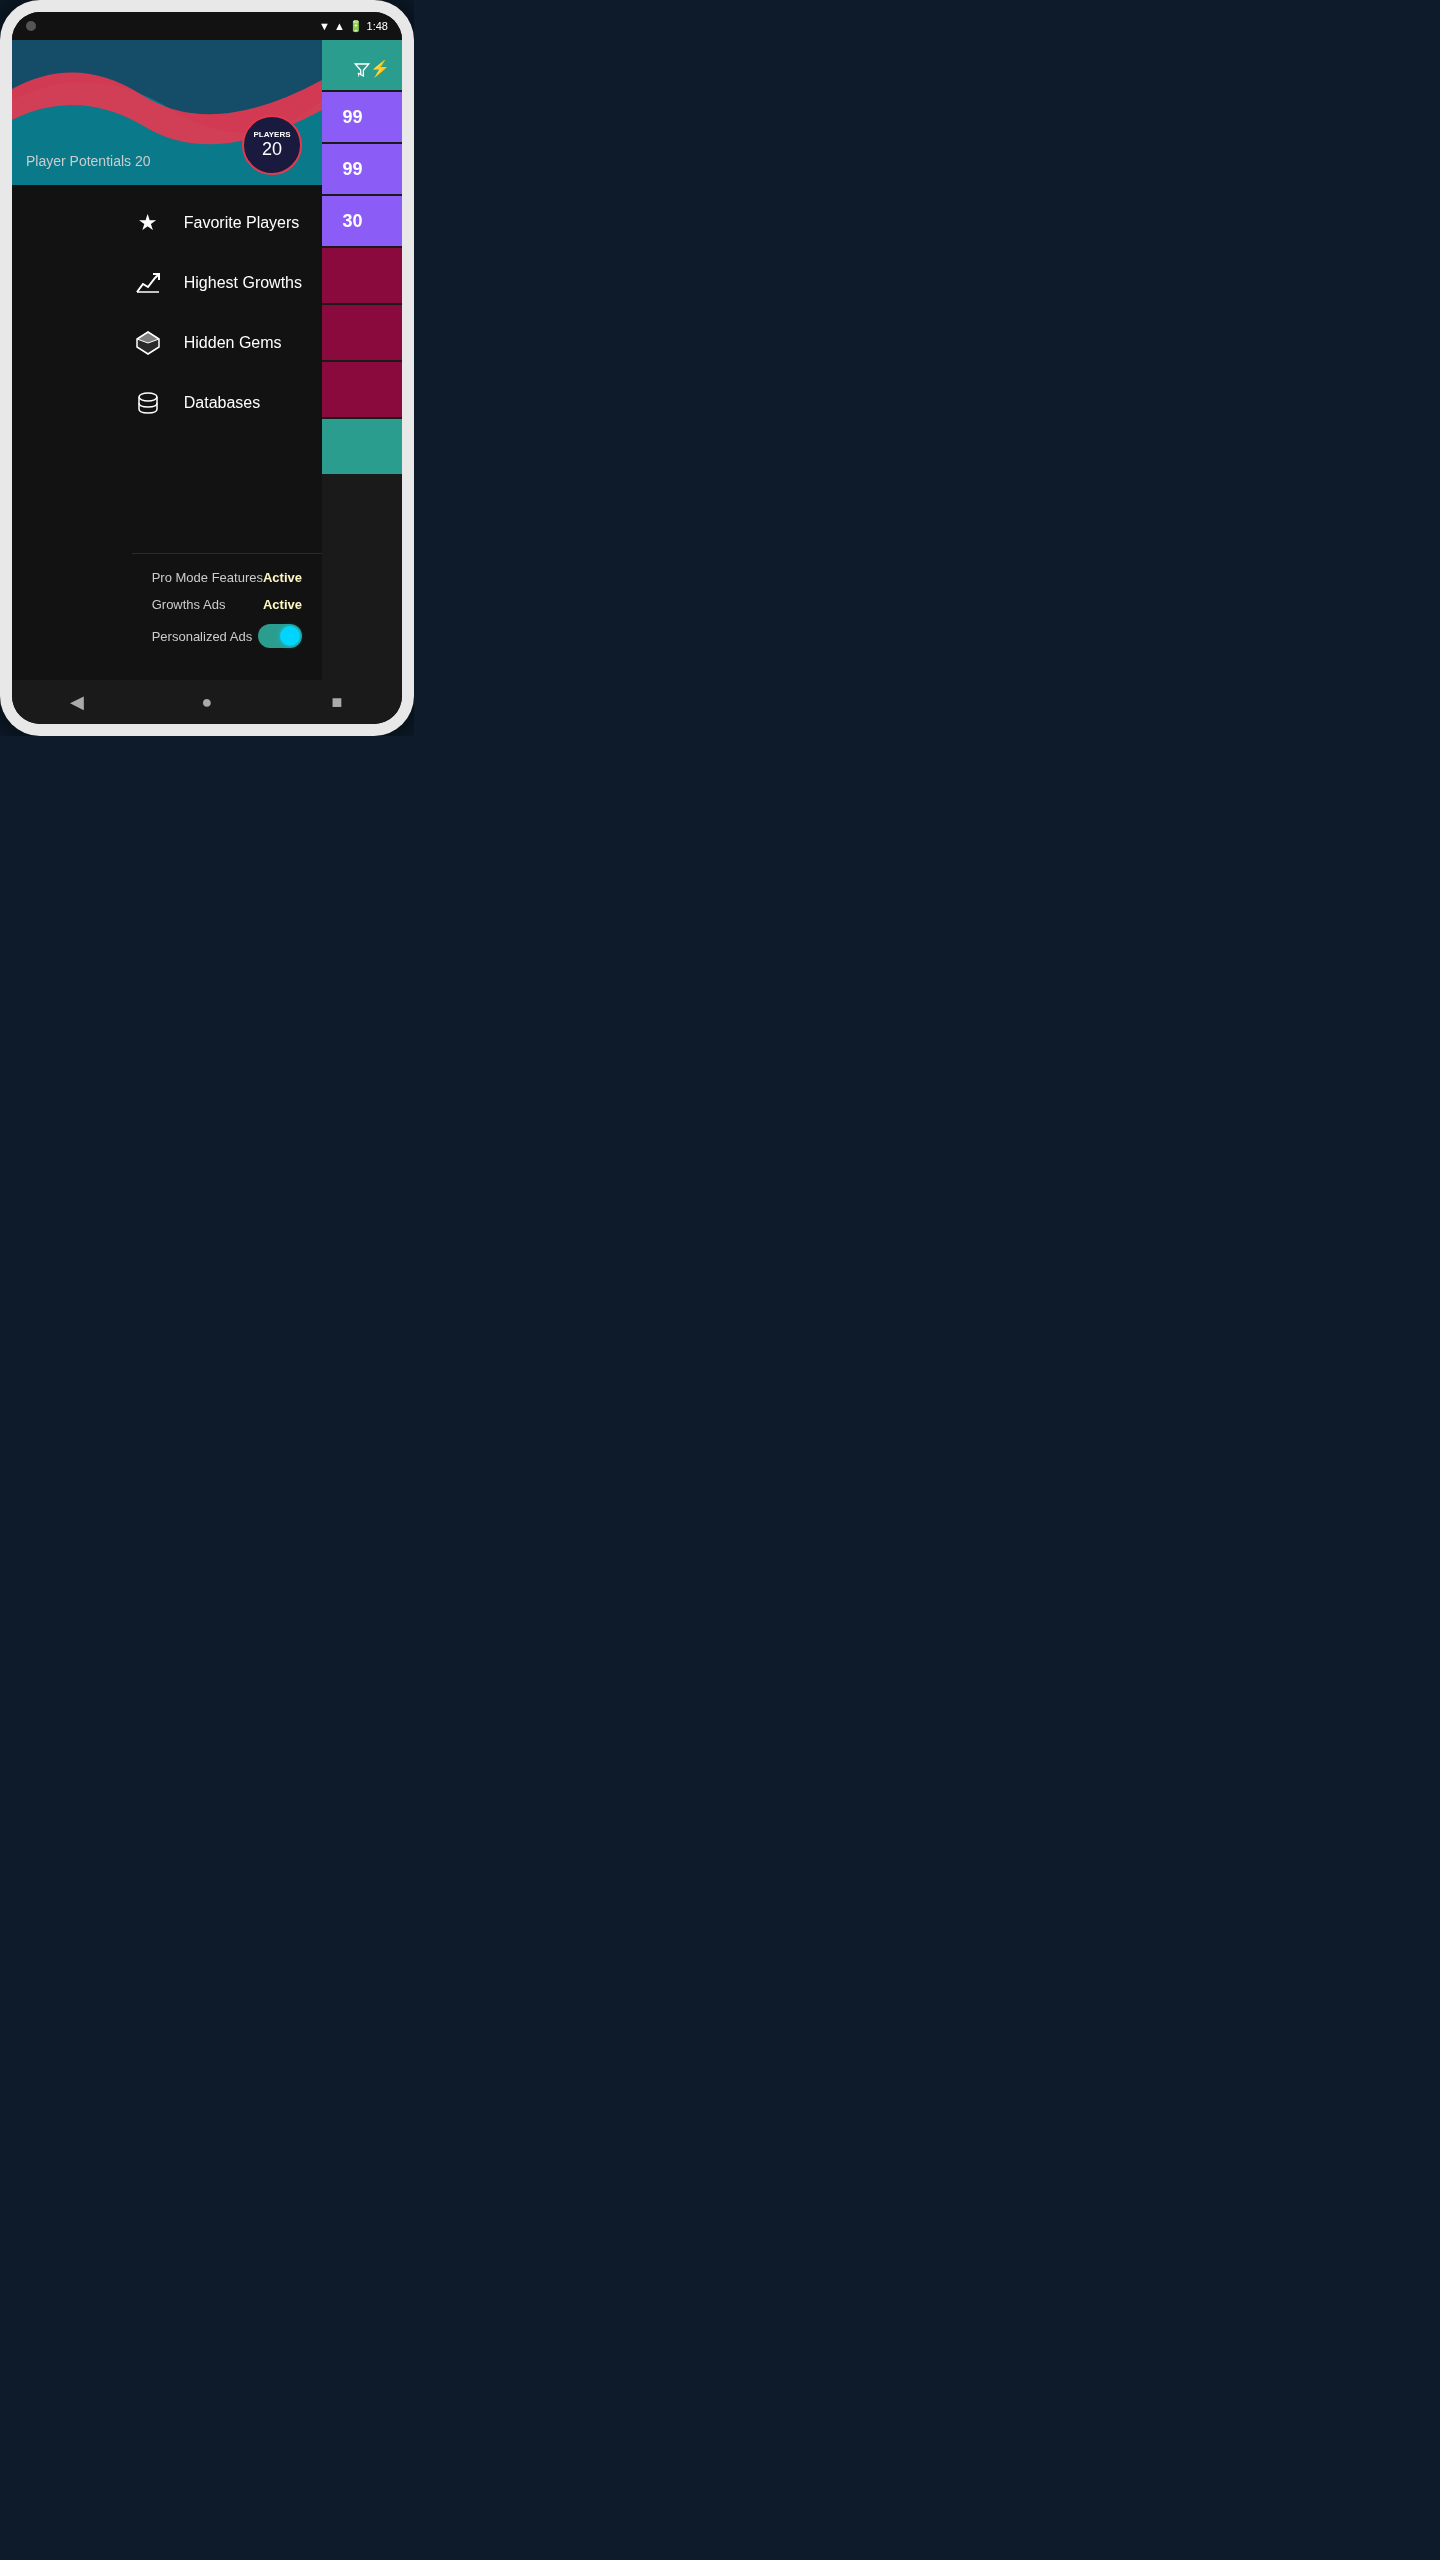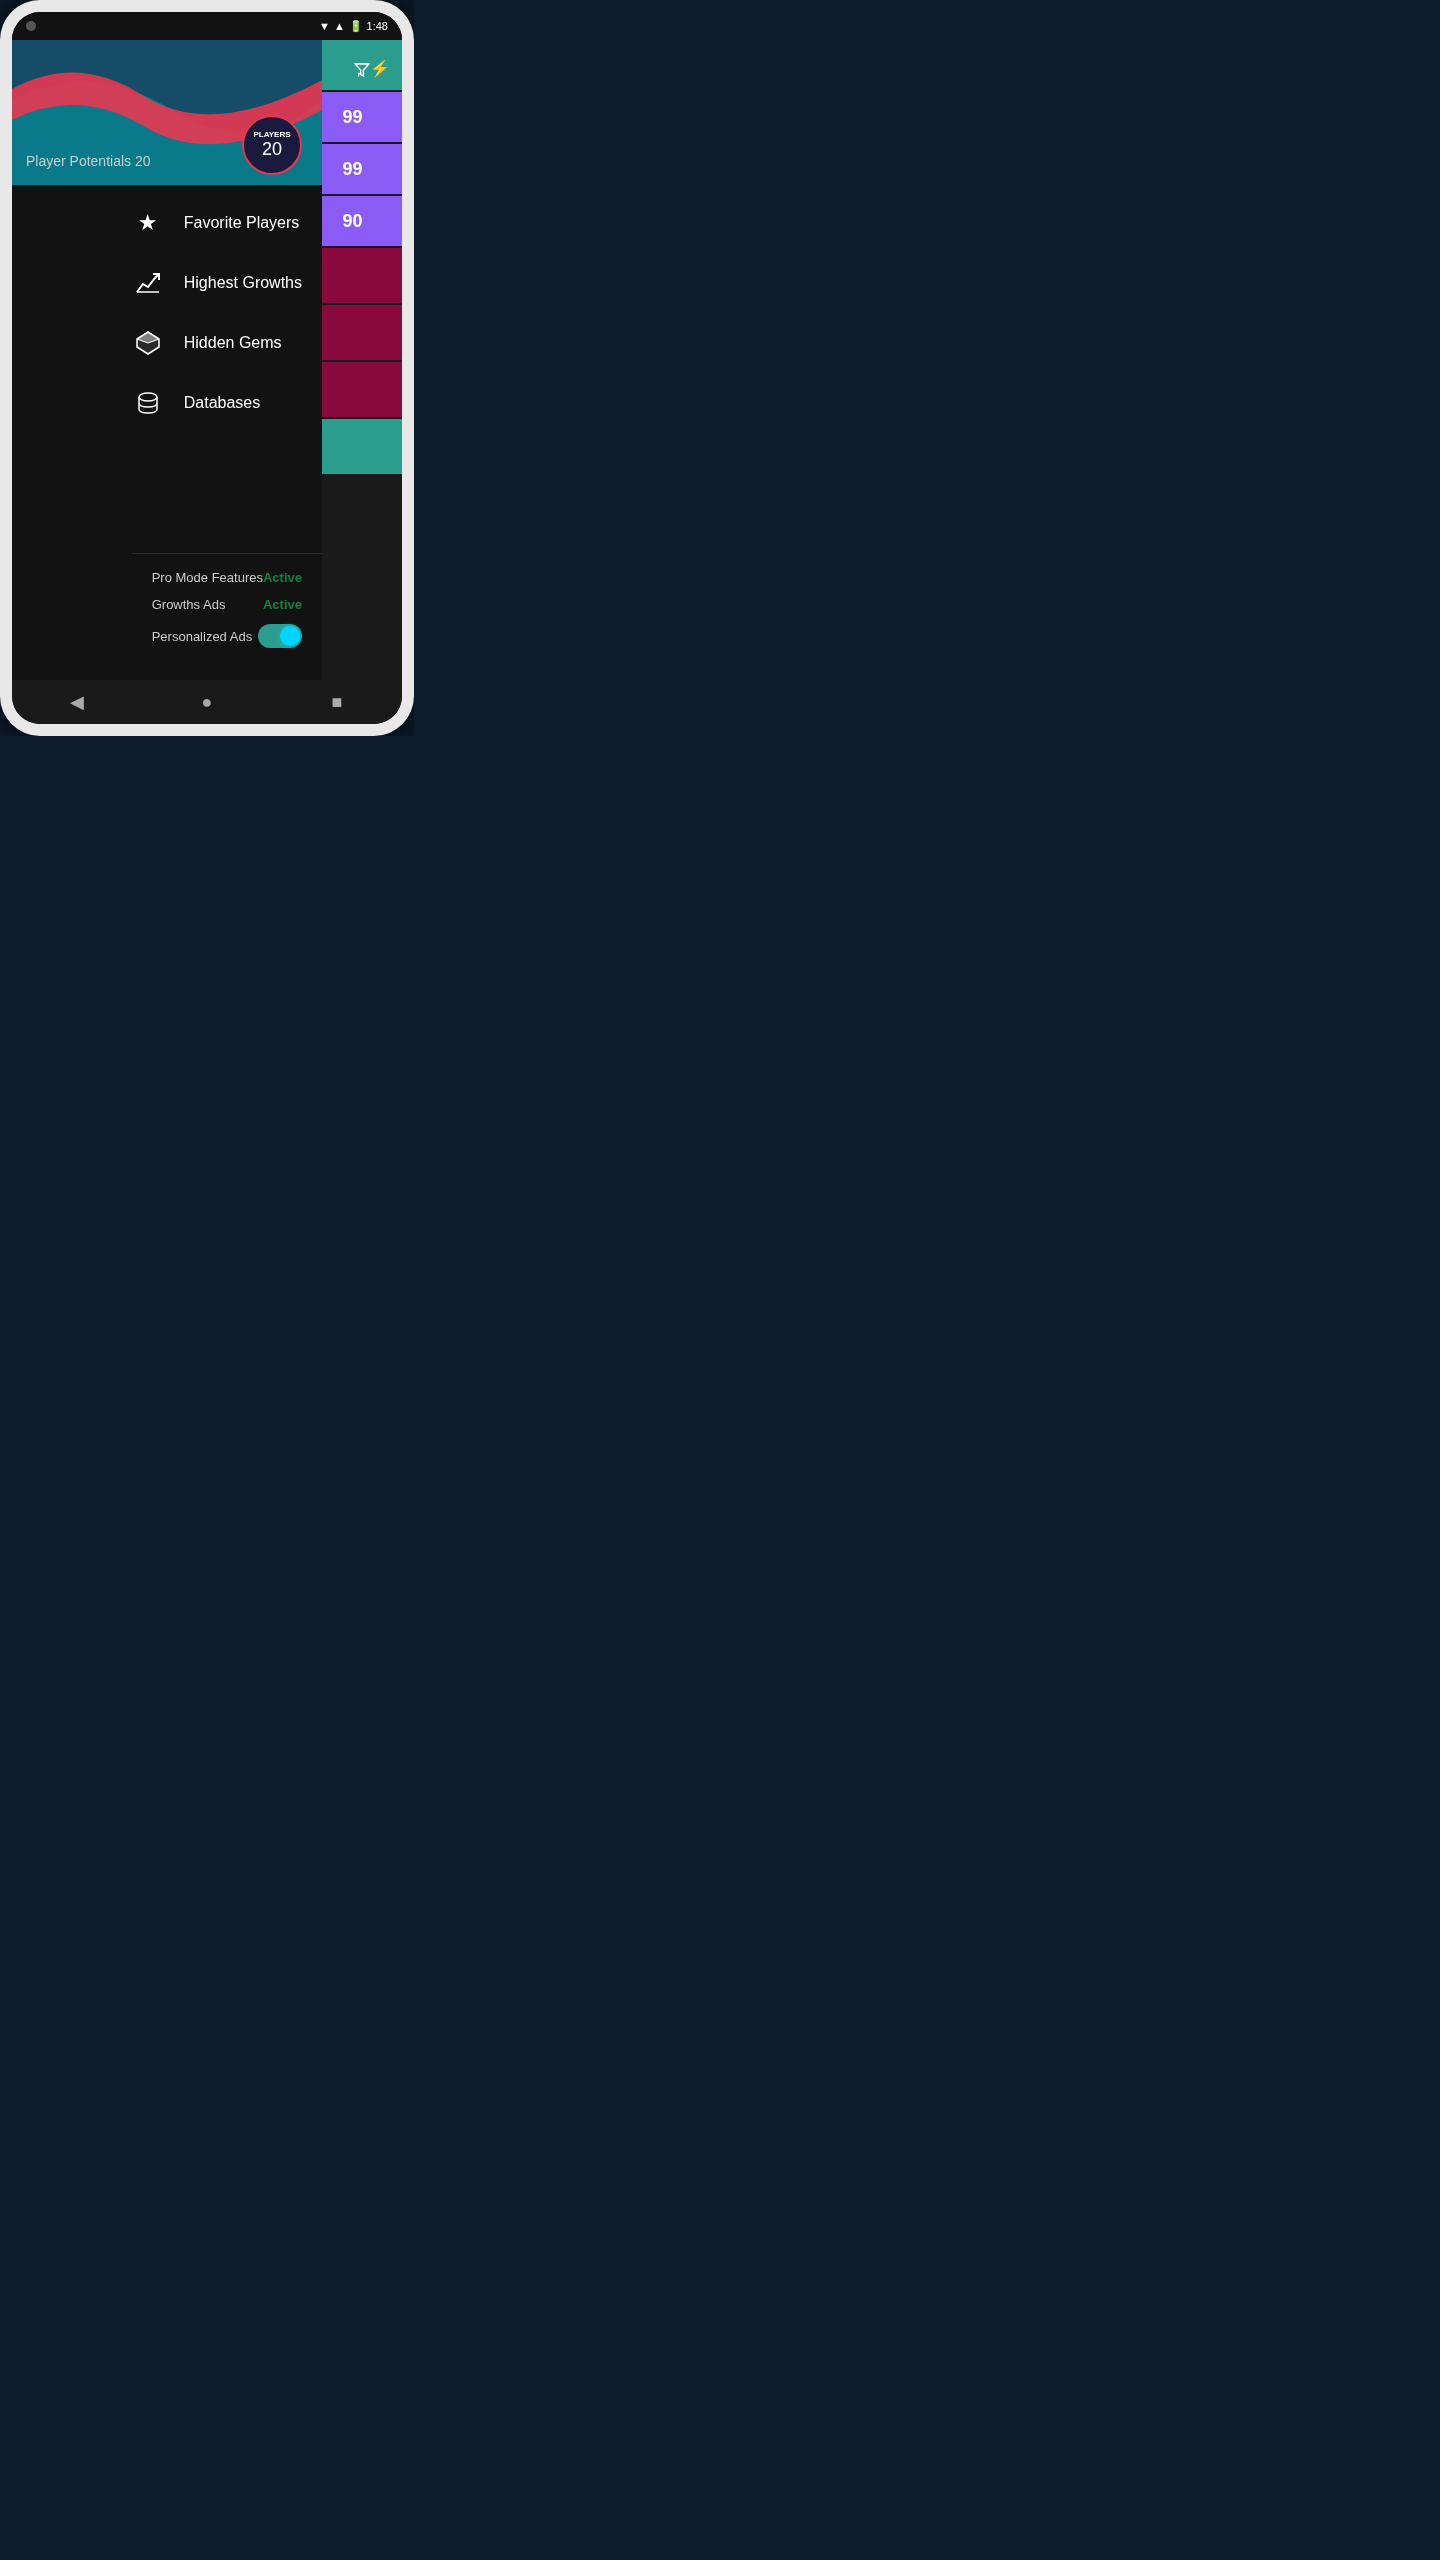--- a/index.html
+++ b/index.html
@@ -278,21 +278,21 @@
       align-items: center;
       margin-bottom: 12px;
     }
 
     .feature-label {
       color: #ccc;
       font-size: 13px;
     }
 
     .feature-status {
-      color: #15803d;
+      color: #fef9c3;
       font-size: 13px;
       font-weight: bold;
     }
 
     .toggle-container {
       display: flex;
       align-items: center;
     }
 
     .toggle {
@@ -360,21 +360,21 @@
           <div class="grid-row">
             <div class="grid-cell">40</div>
             <div class="grid-cell">99</div>
           </div>
           <div class="grid-row">
             <div class="grid-cell">40</div>
             <div class="grid-cell">99</div>
           </div>
           <div class="grid-row">
             <div class="grid-cell">16</div>
-            <div class="grid-cell">90</div>
+            <div class="grid-cell">30</div>
           </div>
           <div class="grid-filter-dark">NATIONALITY</div>
           <div class="grid-filter-dark">CLUB</div>
           <div class="grid-filter-dark">SKILLS</div>
           <div style="width:100%;height:55px;background:#2a9d8f;margin-top:2px;"></div>
         </div>
       </div>
 
       <div class="filter-btn">
         <svg width="22" height="22" viewBox="0 0 24 24" fill="none" stroke="white" stroke-width="2">

